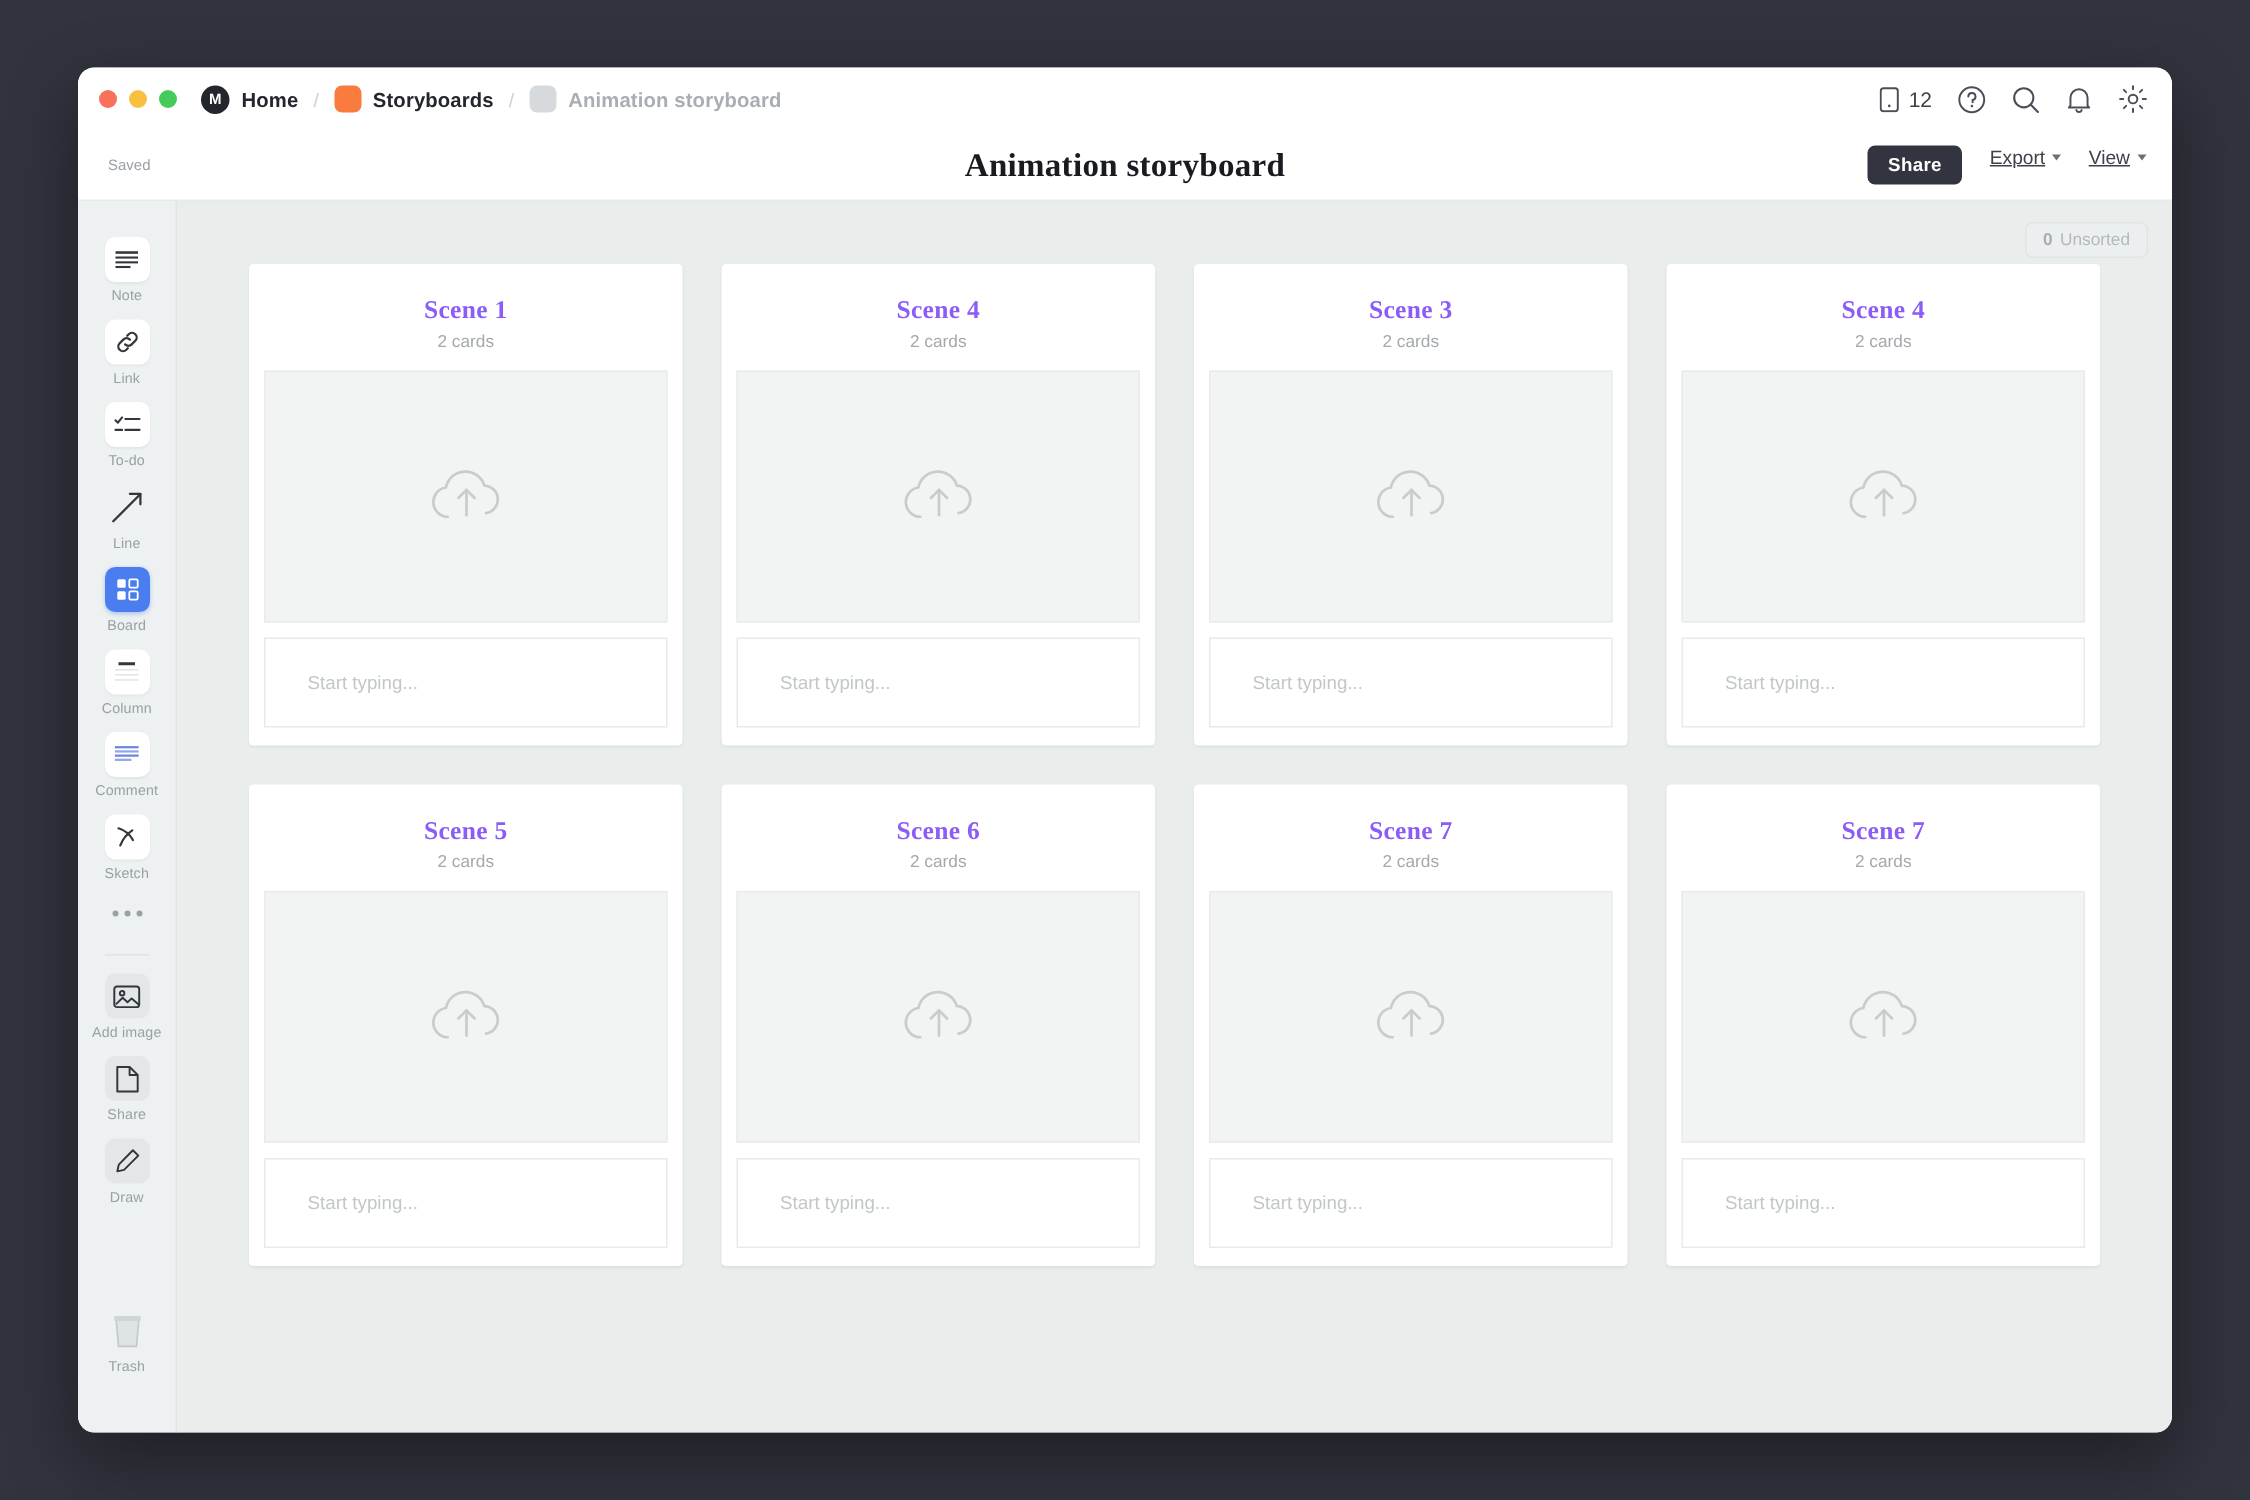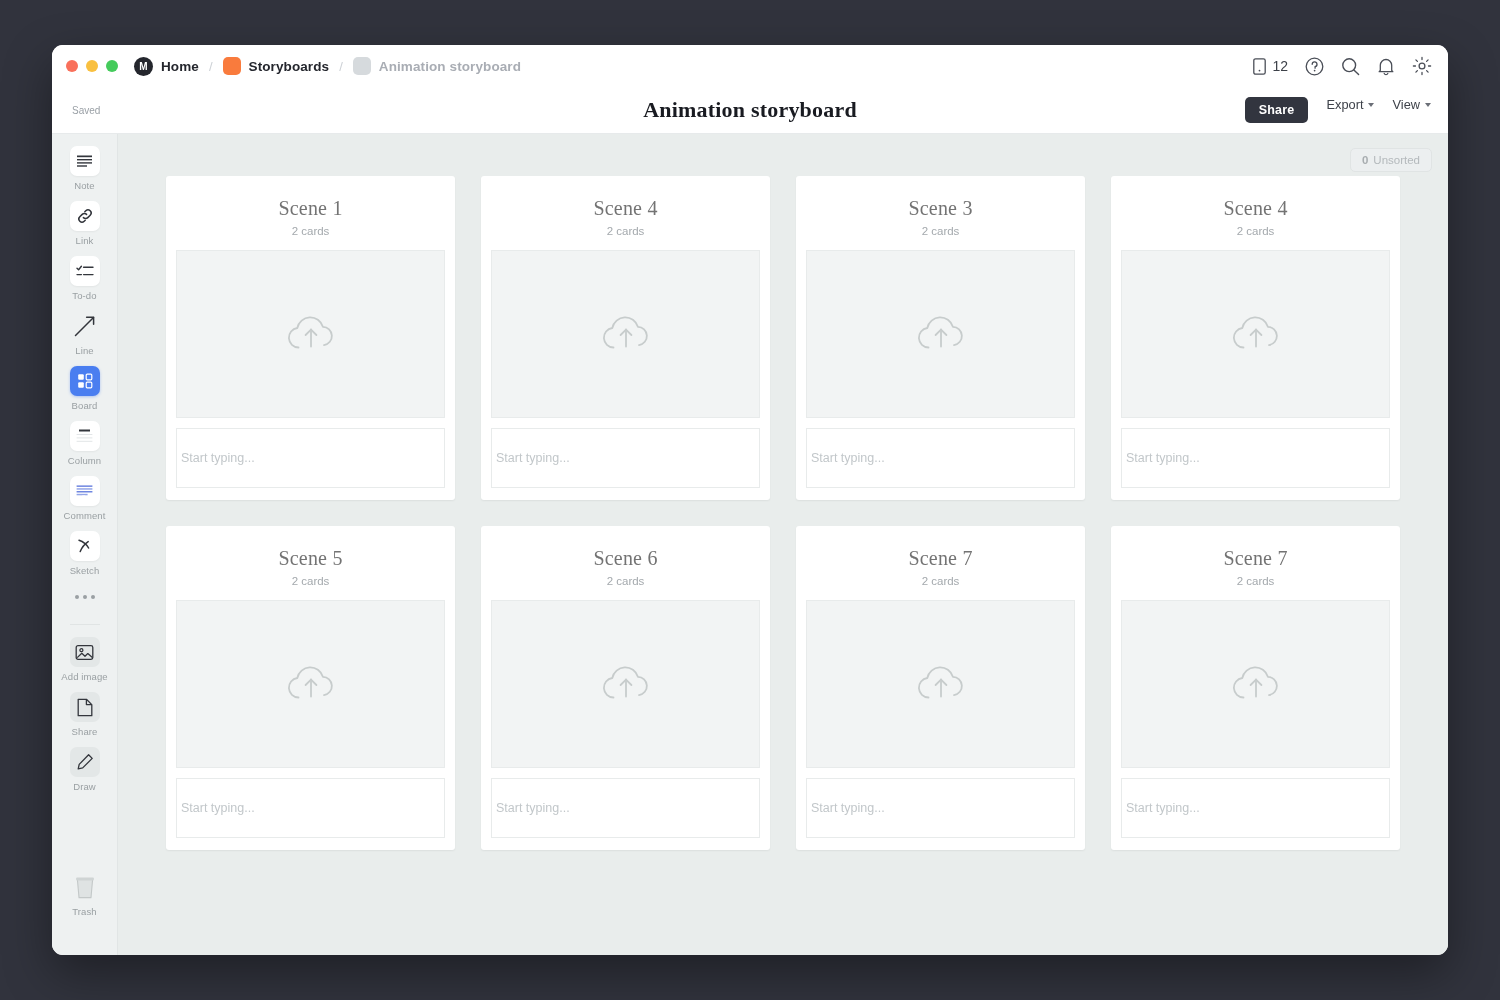--- a/index.html
+++ b/index.html
@@ -129,38 +129,39 @@
     cursor: pointer;
     letter-spacing: 0.2px;
   }
   .menu-btn {
     display: flex; align-items: center; gap: 5px;
     font-size: 12.8px;
     color: #3d4149;
     cursor: pointer;
     background: none; border: none;
     font-family: "Liberation Sans", sans-serif;
+    text-decoration: underline;
   }
   .caret {
     width: 0; height: 0;
     border-left: 3.6px solid transparent;
     border-right: 3.6px solid transparent;
     border-top: 4.2px solid #6b6f77;
     margin-top: 1px;
   }
 
   
   .body-row { flex: 1; display: flex; min-height: 0; }
 
   .sidebar {
     width: 66px;
     flex: 0 0 66px;
     background: #eef1f1;
     border-right: 1px solid #e1e5e5;
-    padding-top: 12px;
+    padding-top: 24px;
     display: flex;
     flex-direction: column;
     align-items: center;
     position: relative;
   }
   .tool {
     display: flex;
     flex-direction: column;
     align-items: center;
     margin-bottom: 10px;
@@ -236,23 +237,23 @@
   .scene-card {
     background: #ffffff;
     border-radius: 3px;
     padding: 10px 10px 12px 10px;
     box-shadow: 0 1px 2px rgba(0,0,0,0.06);
     cursor: pointer;
   }
   .scene-head { text-align: center; padding: 11px 0 13px 0; }
   .scene-title {
     font-family: "Liberation Serif", serif;
-    font-weight: normal;
-    font-size: 20px;
-    color: #737373;
+    font-weight: bold;
+    font-size: 17px;
+    color: #8b5cf6;
     letter-spacing: 0.2px;
   }
   .scene-count {
     font-size: 11.5px;
     color: #a4a9ad;
     margin-top: 5px;
   }
   .dropzone {
     height: 168px;
     background: #f2f4f4;
@@ -262,21 +263,21 @@
     justify-content: center;
     cursor: pointer;
   }
   .note-input {
     margin-top: 10px;
     height: 60px;
     border: 1px solid #e8ebeb;
     background: #ffffff;
     display: flex;
     align-items: center;
-    padding: 0 4px;
+    padding: 0 28px;
     cursor: text;
   }
   .note-placeholder {
     font-size: 12.5px;
     color: #c2c7ca;
   }
 </style>
 </head>
 <body>
 

